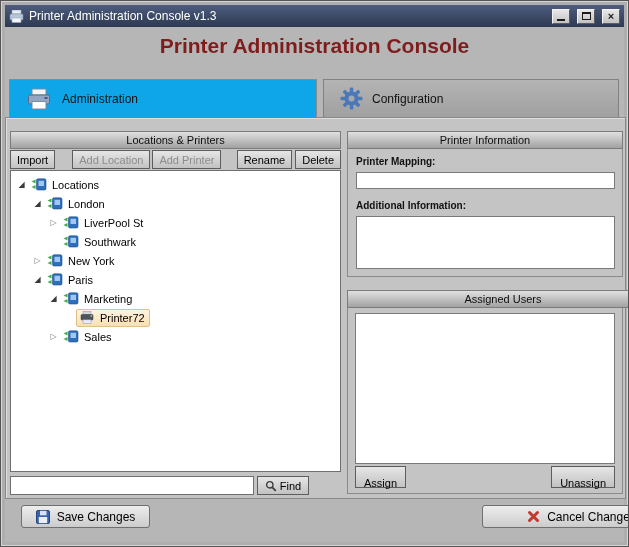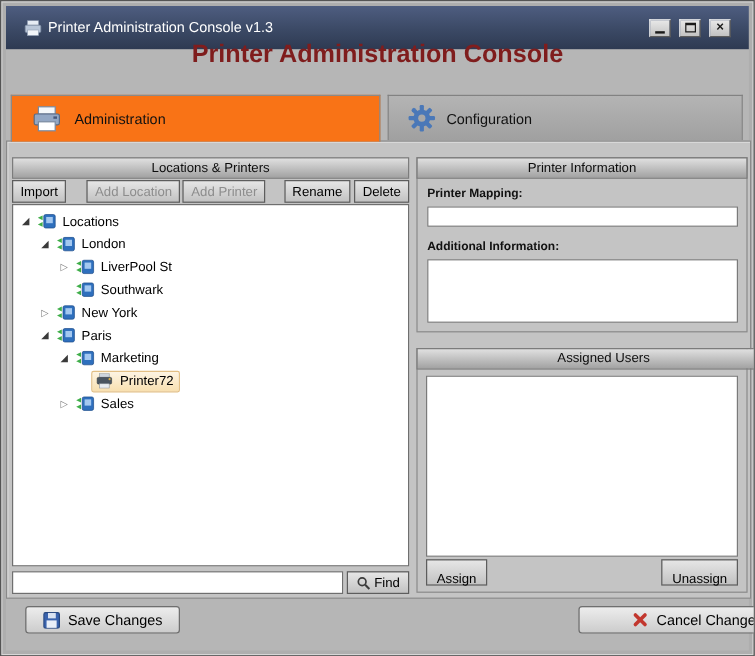--- a/index.html
+++ b/index.html
@@ -7,23 +7,23 @@
 
   .window {
     position: relative; width: 629px; height: 547px;
     background: #b6b6b6; border: 1px solid #545454;
     box-shadow: inset 0 0 0 1px #d6d6d6, inset 0 0 0 4px #aeaeae;
     overflow: hidden;
   }
 
   
   .titlebar {
-    position: absolute; left: 4px; top: 4px; width: 619px; height: 36px;
+    position: absolute; left: 4px; top: 4px; width: 619px; height: 22px;
     background: linear-gradient(180deg, #4e5d80 0%, #3b4965 55%, #2e3a52 100%);
-    display: flex; align-items: center; padding: 0 15px; gap: 5px;
+    display: flex; align-items: center; padding: 0 4px; gap: 5px;
   }
   .titlebar-text { color: #ffffff; font-size: 12px; flex: 1; white-space: nowrap; }
   .win-btn {
     width: 18px; height: 15px; margin-left: 2px;
     background: linear-gradient(#e8e8e8, #c2c2c2);
     border: 1px solid; border-color: #f4f4f4 #5c5c5c #5c5c5c #f4f4f4;
     display: flex; align-items: center; justify-content: center;
     font-size: 11px; font-weight: bold; color: #1a1a1a; line-height: 1;
     cursor: default;
   }
@@ -39,21 +39,21 @@
   
   .tab {
     position: absolute; top: 78px; height: 38px;
     display: flex; align-items: center; gap: 9px; padding-left: 16px;
     font-size: 12px; color: #111;
     background: linear-gradient(#b4b4b4, #a0a0a0);
     border: 1px solid #828282; border-bottom: none;
     cursor: default;
   }
   .tab.active {
-    height: 39px; background: #f97316; z-index: 3;
+    height: 39px; background: #0ea5e9; z-index: 3;
     border-color: #8a8a8a;
   }
   .tab-admin { left: 8px; width: 308px; }
   .tab-config { left: 322px; width: 296px; }
   .tab-icon { display: flex; align-items: center; }
 
   
   .content {
     position: absolute; left: 4px; top: 116px; width: 621px; height: 382px;
     background: #c4c4c4; border: 1px solid #8a8a8a;
@@ -96,21 +96,21 @@
   .expander.closed { color: #7e7e7e; }
   .sel-wrap { display: flex; align-items: center; padding: 1px 4px 1px 2px; border: 1px solid transparent; border-radius: 2px; }
   .tree-row.selected .sel-wrap {
     background: linear-gradient(#fdf4e3, #f8e0b0);
     border-color: #e2bf85;
   }
   .t-icon { width: 17px; height: 14px; margin-right: 4px; display: flex; align-items: center; }
   .t-label { white-space: nowrap; }
 
   .find-row {
-    position: absolute; left: 4px; top: 358px; width: 331px; height: 19px;
+    position: absolute; left: 4px; top: 358px; width: 299px; height: 19px;
     display: flex; gap: 3px;
   }
   .find-input {
     flex: 1; height: 19px; border: 1px solid #6f6f6f; background: #fff;
     font-family: "Liberation Sans", sans-serif; font-size: 11px; padding: 0 3px;
   }
   .find-btn {
     width: 52px; height: 19px; display: flex; align-items: center; justify-content: center; gap: 3px;
     background: linear-gradient(#e6e6e6, #c2c2c2); border: 1px solid #5d5d5d;
     font-size: 11px; cursor: default;

